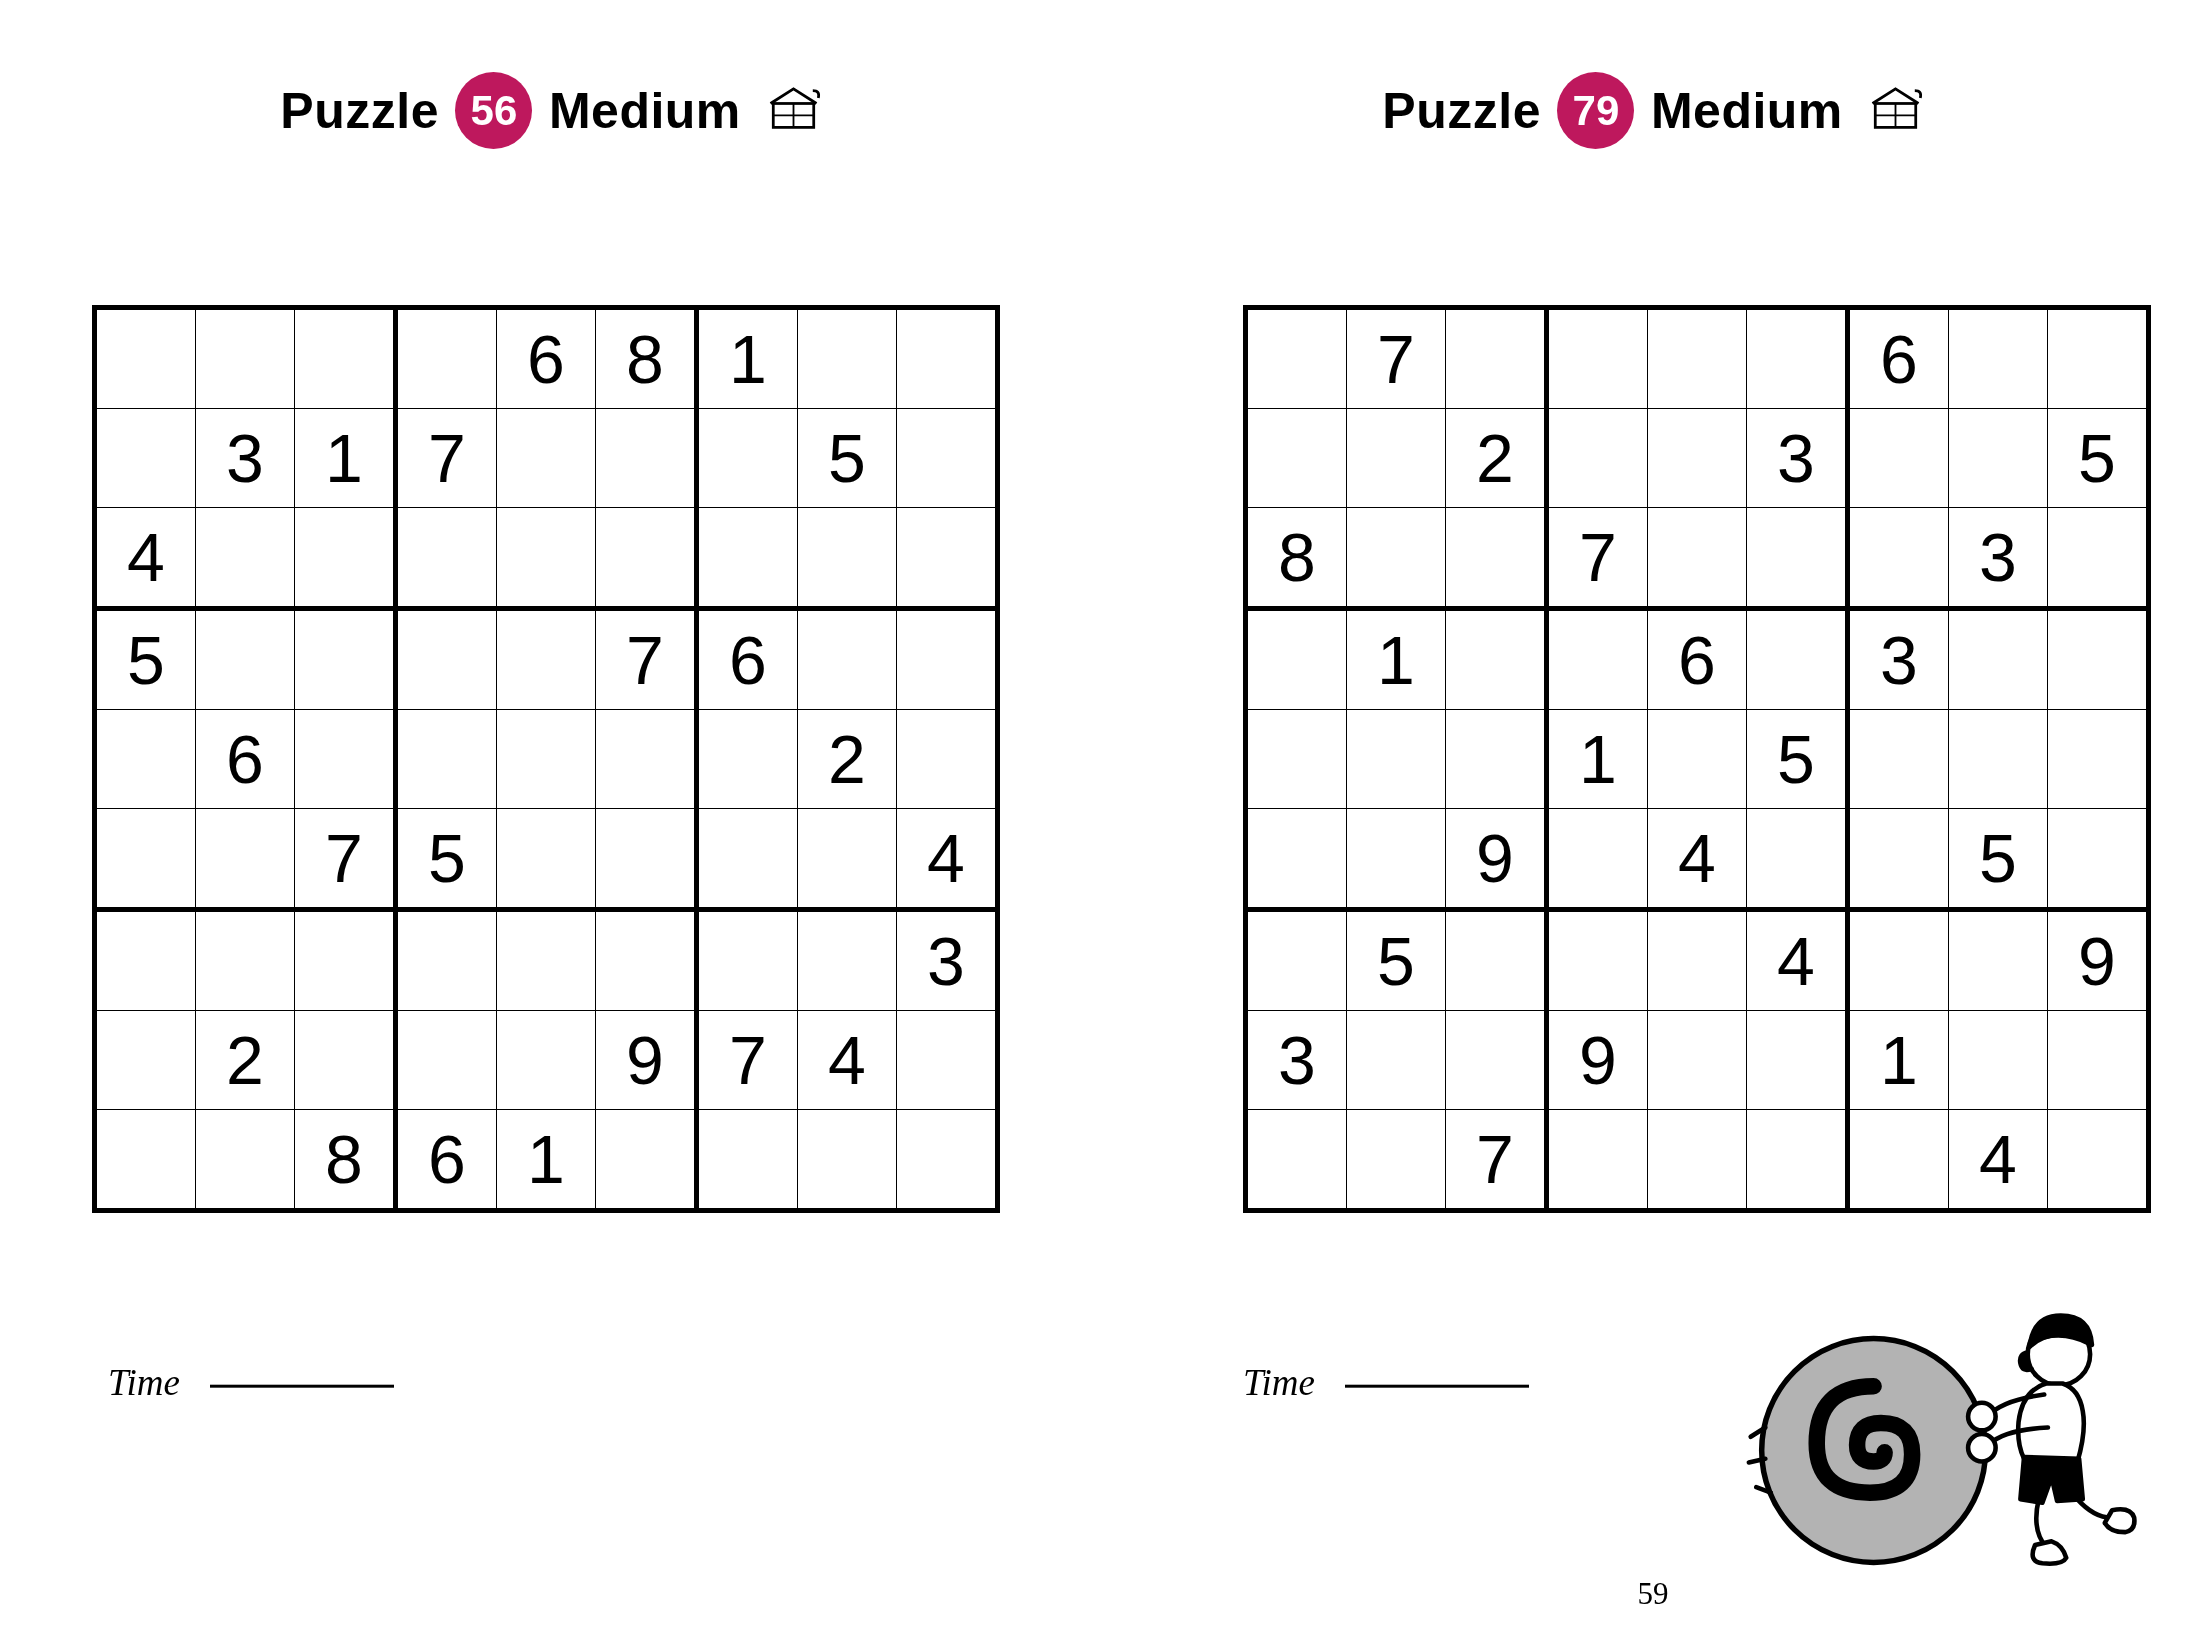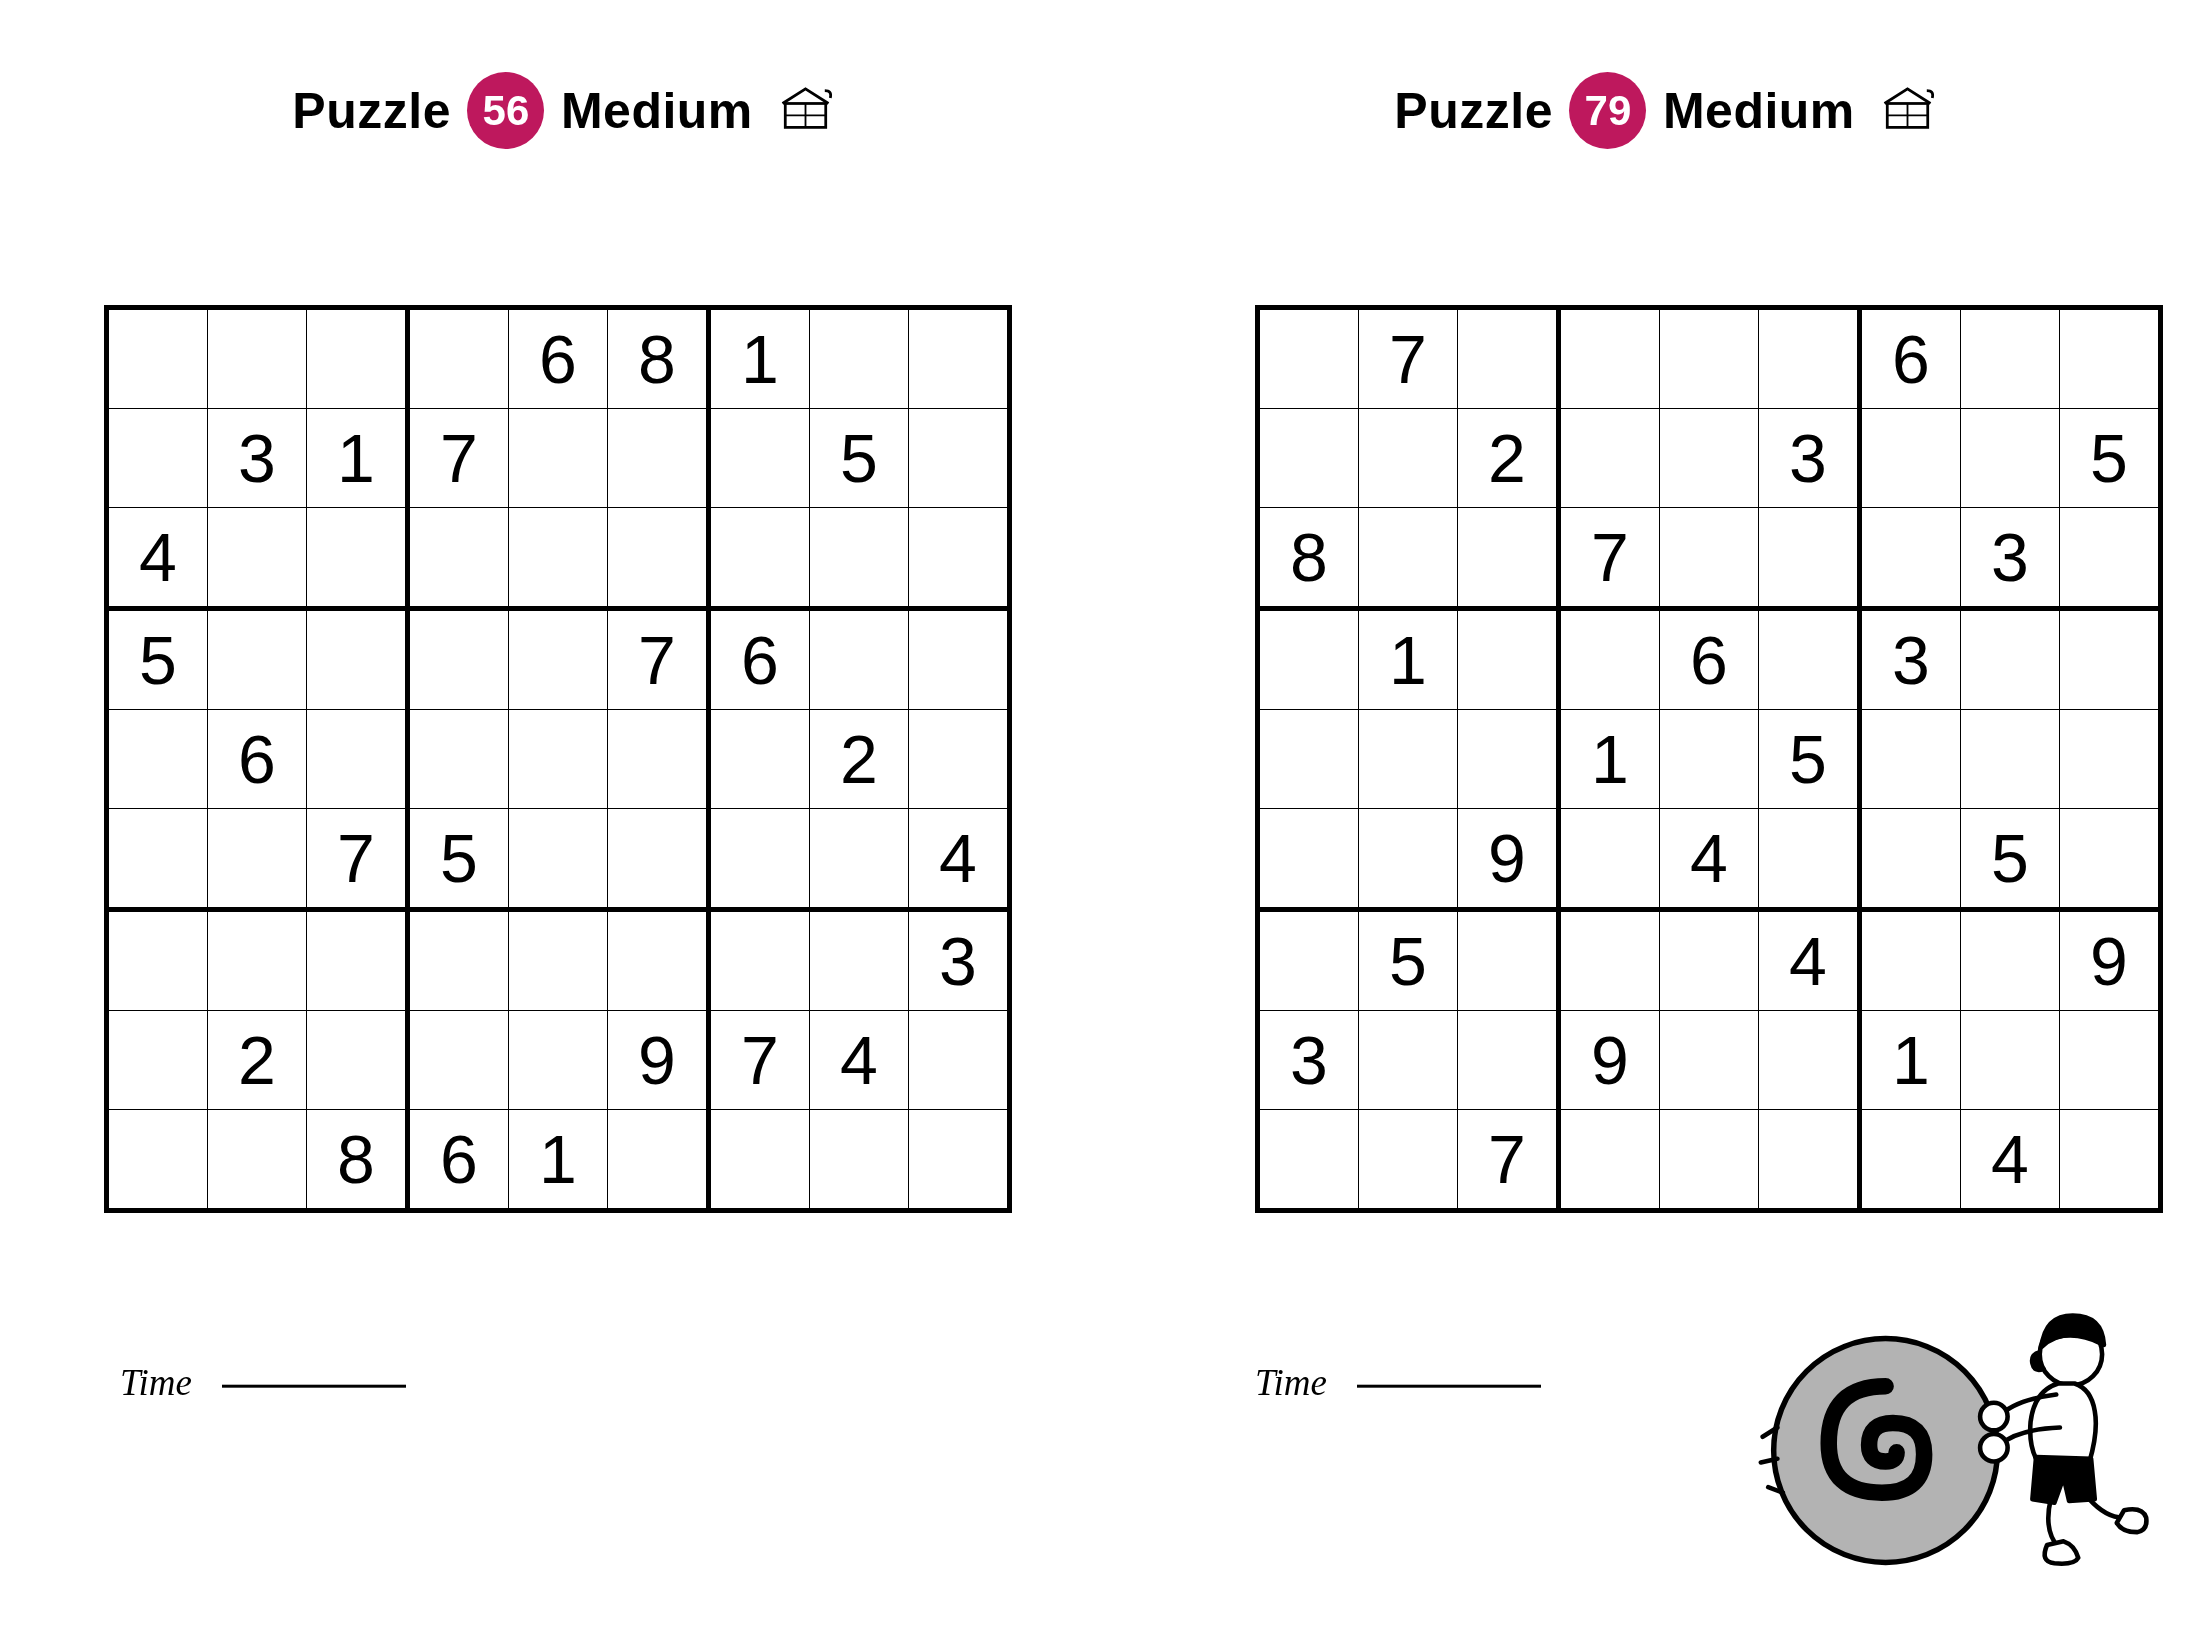--- a/index.html
+++ b/index.html
@@ -13,21 +13,20 @@
     font-family: "Liberation Sans", sans-serif;
     position: relative;
     overflow: hidden;
   }
 
   .page {
     position: absolute;
     top: 0;
     width: 1102px;
     height: 1653px;
-    margin-left: 12px;
   }
   .page-left  { left: 0; }
   .page-right { left: 1102px; }
 
   
   .puzzle-header {
     position: absolute;
     top: 72px;
     left: 0;
     width: 1102px;
@@ -425,14 +424,15 @@
 
         <path d="M330 218 q-8 34 8 52" fill="none"></path>
         <path d="M372 218 q20 22 40 20" fill="none"></path>
 
         <path d="M326 268 q-8 18 8 20 q22 2 26 -6 q-4 -14 -16 -18 z"></path>
         <path d="M410 230 q20 -4 24 8 q2 14 -10 16 q-16 0 -22 -10 z"></path>
       </g>
     </svg>
   </div>
 
+  <div class="page-number">59</div>
 </div>
 
 
 </body></html>

